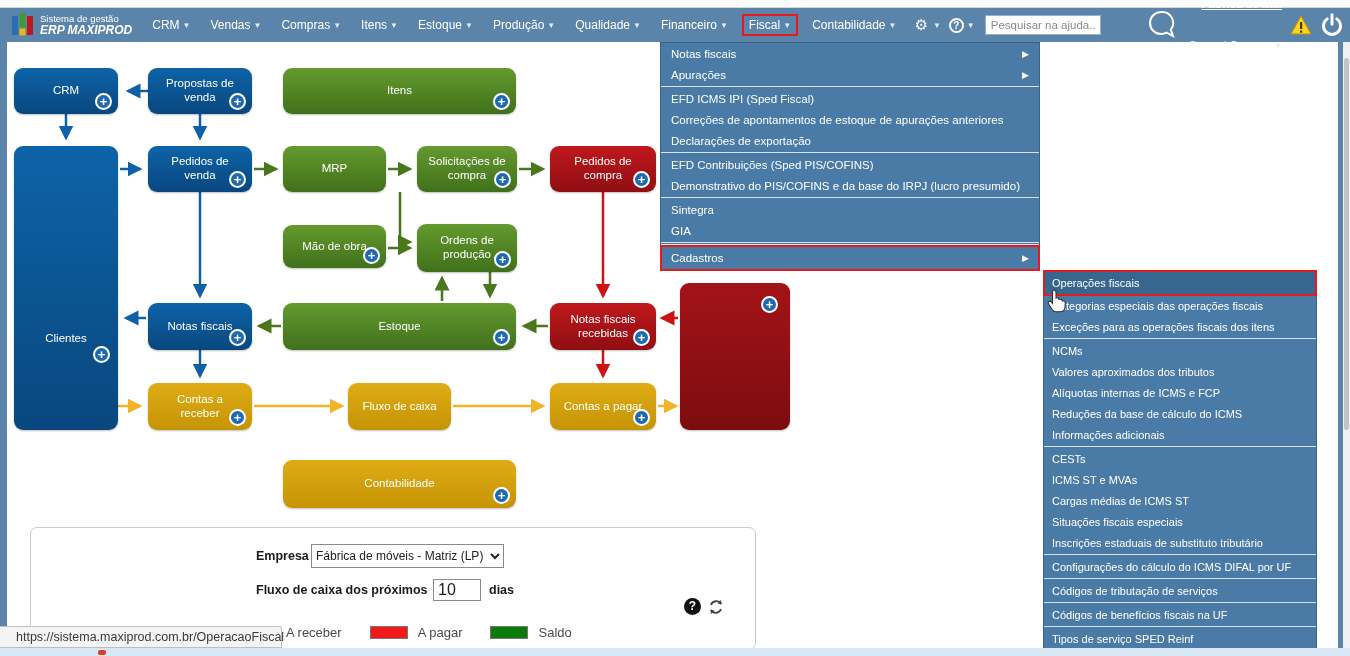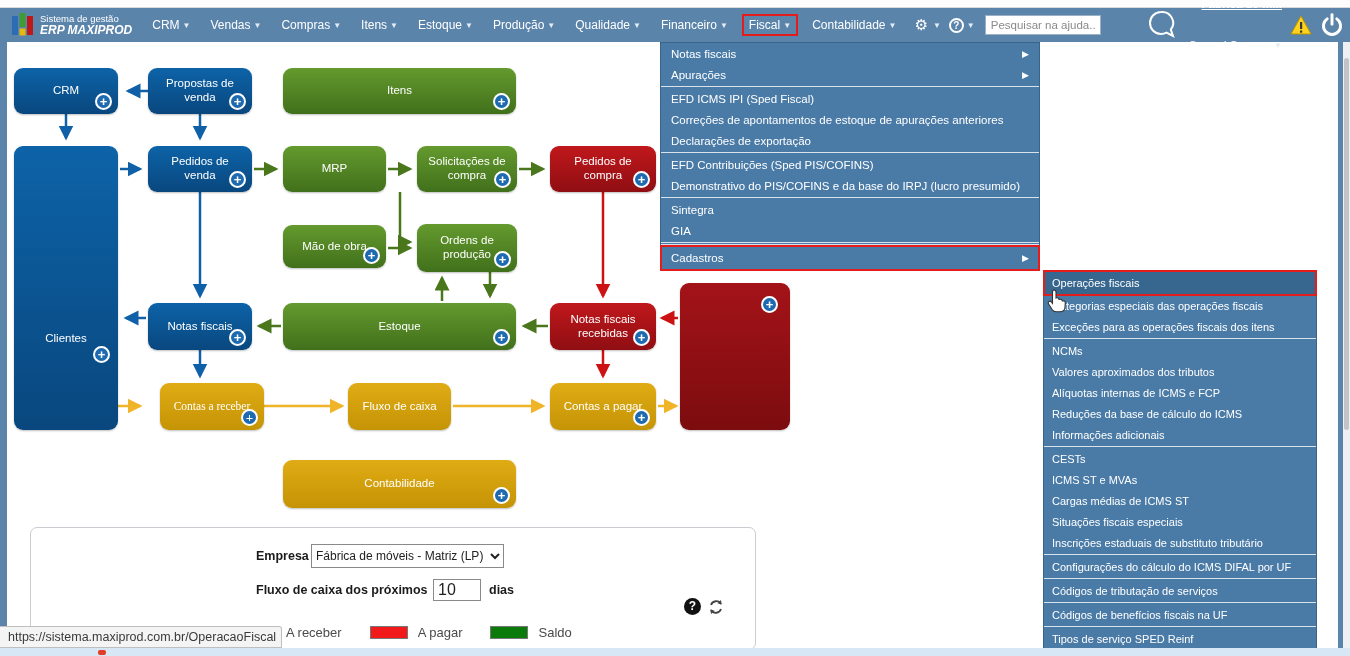--- a/index.html
+++ b/index.html
@@ -52,21 +52,21 @@
   .n-mao-obra{left:283px;top:225px;width:103px;height:43px;}
   .n-ordens{left:417px;top:224px;width:100px;height:48px;}
   .n-clientes{left:14px;top:146px;width:104px;height:284px;align-items:flex-start;}
   .n-clientes .nlabel{position:absolute;left:0;right:0;top:186px;}
   .n-clientes .plus{bottom:auto;top:200px;right:8px;}
   .n-notas-fiscais{left:148px;top:303px;width:104px;height:47px;}
   .n-estoque{left:283px;top:303px;width:233px;height:47px;}
   .n-nf-recebidas{left:550px;top:303px;width:106px;height:47px;}
   .n-fornecedores{left:680px;top:283px;width:110px;height:147px;z-index:2;}
   .n-fornecedores .plus{bottom:auto;top:13px;right:12px;}
-  .n-contas-receber{left:160px;top:383px;width:104px;height:47px;font-family:Liberation Serif, serif;}
+  .n-contas-receber{left:148px;top:383px;width:104px;height:47px;}
   .n-fluxo-caixa{left:348px;top:383px;width:103px;height:47px;}
   .n-contas-pagar{left:550px;top:383px;width:106px;height:47px;}
   .n-contabilidade{left:283px;top:460px;width:233px;height:48px;}
   .arrows { position:absolute; left:0; top:0; width:1350px; height:656px; z-index:1; pointer-events:none; }
 
   
   .dropdown { position:absolute; left:660px; top:42px; width:380px; background:#4a7ba7; border:1px solid #3a6389; z-index:10; color:#fff; }
   .submenu  { position:absolute; left:1043px; top:270px; width:274px; background:#4a7ba7; border:1px solid #3a6389; z-index:11; color:#fff; }
   .mrow { position:relative; font-size:11.5px; padding:3px 10px; height:21px; display:flex; align-items:center; cursor:pointer; white-space:nowrap; }
   .mrow .sub-arrow { margin-left:auto; font-size:9px; }
@@ -80,21 +80,21 @@
   .panel { position:absolute; left:30px; top:527px; width:726px; height:123px; border:1px solid #c9cdd2; border-radius:7px; background:#fff; z-index:3; }
   .flabel { position:absolute; font-size:12.5px; font-weight:bold; color:#1b1b1b; }
   .fselect { position:absolute; left:280px; top:16px; width:193px; height:24px; font-size:12px; font-family:"Liberation Sans",sans-serif; color:#222; border:1px solid #8a8a8a; background:#fff; }
   .finput { position:absolute; left:402px; top:51px; width:48px; height:22px; font-size:16px; padding:0 4px; border:1px solid #8a8a8a; color:#222; }
   .picon-q { position:absolute; left:653px; top:70px; width:17px; height:17px; background:#111; border-radius:50%; color:#fff; font-size:12px; font-weight:bold; text-align:center; line-height:17px; cursor:pointer; }
   .picon-refresh { position:absolute; left:676px; top:70px; cursor:pointer; }
   .legend { position:absolute; left:207px; top:97px; display:flex; align-items:center; gap:10px; }
   .lswatch { width:38px; height:13px; border:1px solid #777; }
   .llabel { font-size:13px; color:#4a4a4a; margin-right:18px; }
 
-  .tooltip { position:absolute; left:0; top:626px; width:282px; height:22px; background:#f4f4f4; border:1px solid #bfbfbf; border-left:none; font-size:12.5px; color:#3a3a3a; display:flex; align-items:center; padding:0 8px; z-index:31; border-top-right-radius:3px; }
+  .tooltip { position:absolute; left:0; top:626px; width:282px; height:22px; background:#f4f4f4; border:1px solid #bfbfbf; border-left:none; font-size:12.5px; color:#3a3a3a; display:flex; align-items:center; padding:0 16px; z-index:31; border-top-right-radius:3px; }
 </style>
 </head>
 <body>
 
 <div class="page">
   <div class="top-white"></div>
 
   <div class="topbar">
     <div class="logo">
       <svg width="22" height="24" viewBox="0 0 22 24">

